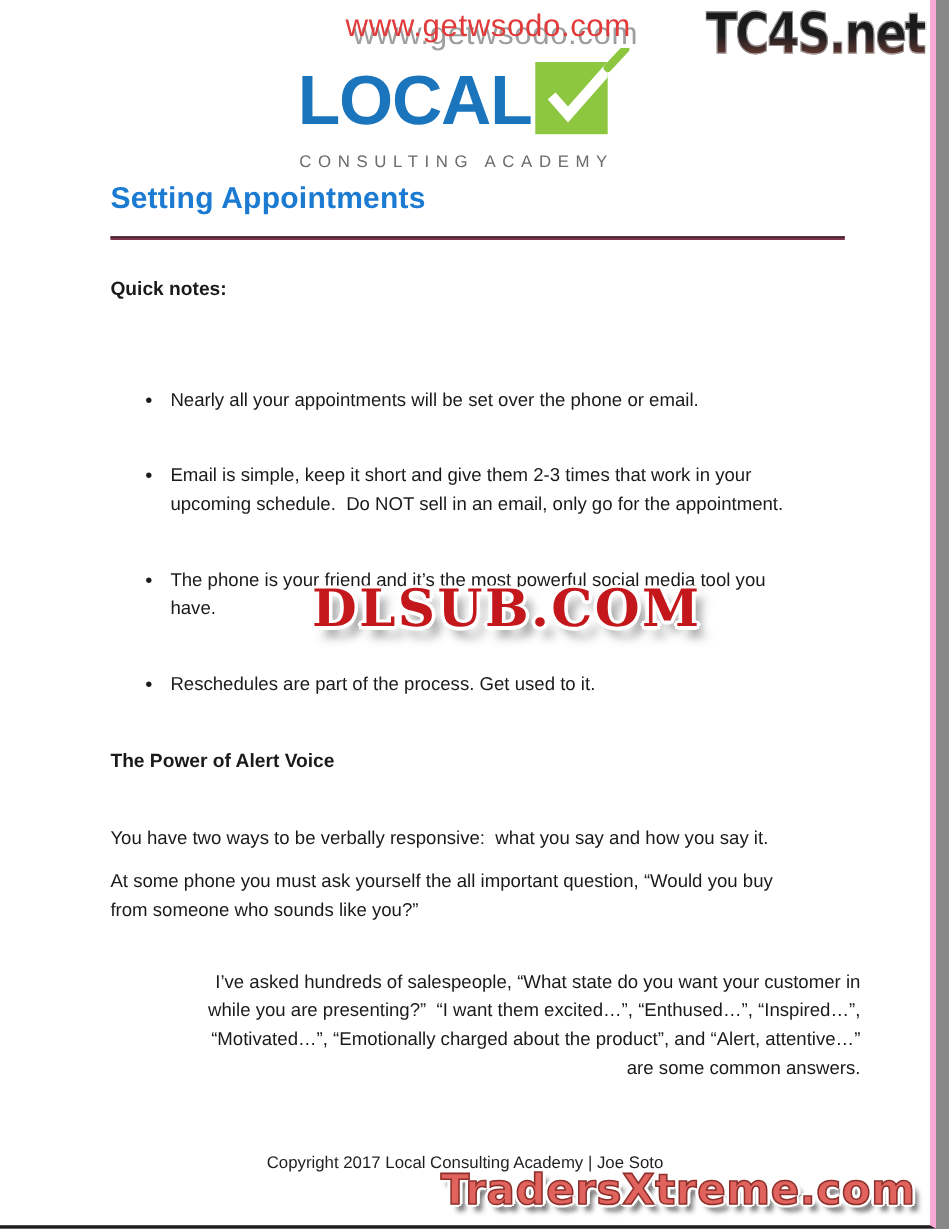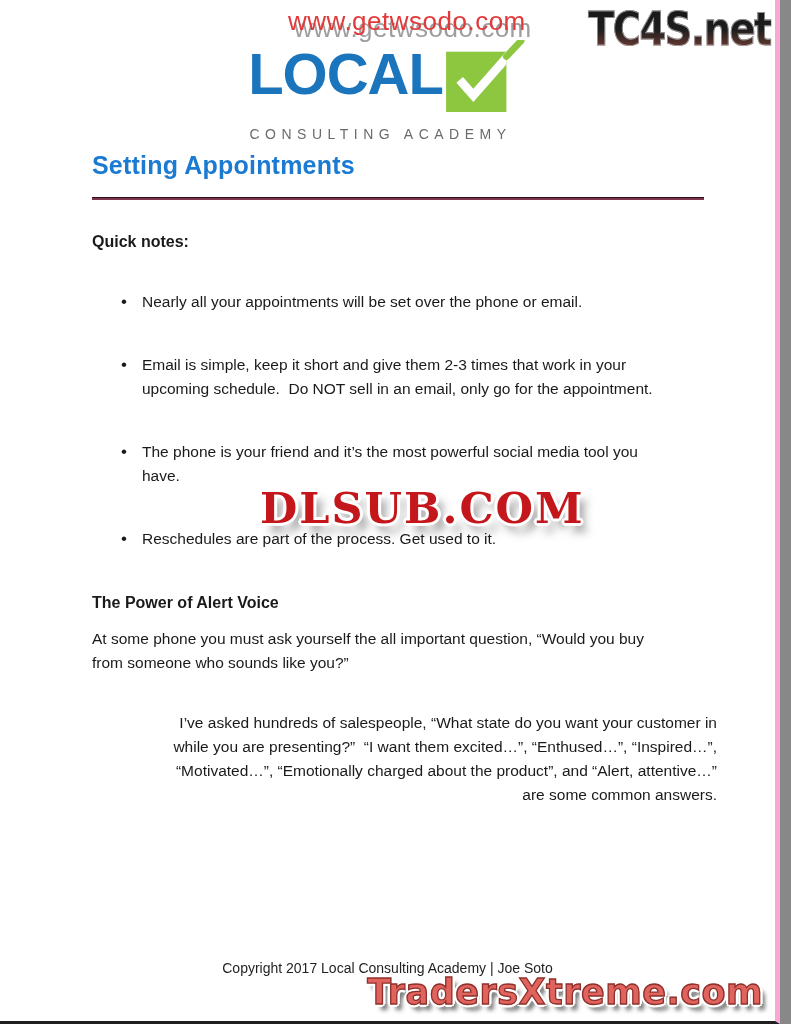--- a/index.html
+++ b/index.html
@@ -86,21 +86,21 @@
   .header { position: relative; height: 150px; }
   .logo {
     position: absolute;
     top: 46px;
     left: 0;
     width: 100%;
     display: flex;
     flex-direction: column;
     align-items: center;
   }
-  .logo-row { display: flex; align-items: flex-start; gap: 0; }
+  .logo-row { display: flex; align-items: flex-end; gap: 0; }
   .logo-word {
     font-weight: 700;
     font-size: 58px;
     line-height: 56px;
     letter-spacing: -1px;
     color: #1b75bc;
   }
   .logo-check { width: 84px; height: 72px; margin-top: -6px; }
   .logo-tagline {
     margin-top: 14px;
@@ -123,21 +123,21 @@
     width: 612px;
     height: 3px;
     margin-top: 17px;
     background: #7c3450;
     border-top: 1px solid #2e0f18;
   }
   .body-text { font-size: 15.5px; line-height: 24px; }
   .bold { font-weight: 700; }
   .pre { white-space: pre-wrap; }
   .quick-notes { margin-top: 30px; font-size: 16px; }
-  .notes-list { list-style: none; margin-top: 36px; margin-left: 29px; width: 580px; }
+  .notes-list { list-style: none; margin-top: 68px; margin-left: 29px; width: 580px; }
   .notes-list li { position: relative; padding-left: 21px; margin-bottom: 39px; }
   .notes-list li::before {
     content: "\2022";
     position: absolute;
     left: 0;
     top: 0;
     font-size: 17px;
   }
   .voice-heading { margin-top: 40px; font-size: 16px; }
   .para { width: 625px; }
@@ -195,20 +195,21 @@
       <li><span class="pre">Nearly all your appointments will be set over the phone or email.</span></li>
       <li><span class="pre">Email is simple, keep it short and give them 2-3 times that work in your
 upcoming schedule.  Do NOT sell in an email, only go for the appointment.</span></li>
       <li><span class="pre">The phone is your friend and it’s the most powerful social media tool you
 have.</span></li>
       <li><span class="pre">Reschedules are part of the process. Get used to it.</span></li>
     </ul>
 
     <p class="body-text bold voice-heading">The Power of Alert Voice</p>
 
+    <p class="body-text pre para p1">You have two ways to be verbally responsive:  what you say and how you say it.</p>
     <p class="body-text pre para p2">At some phone you must ask yourself the all important question, “Would you buy
 from someone who sounds like you?”</p>
     <p class="body-text pre para p3">I’ve asked hundreds of salespeople, “What state do you want your customer in
 while you are presenting?”  “I want them excited…”, “Enthused…”, “Inspired…”,
 “Motivated…”, “Emotionally charged about the product”, and “Alert, attentive…”
 are some common answers.</p>
   </div>
 
   <div class="wm-dlsub">DLSUB.COM</div>
 

